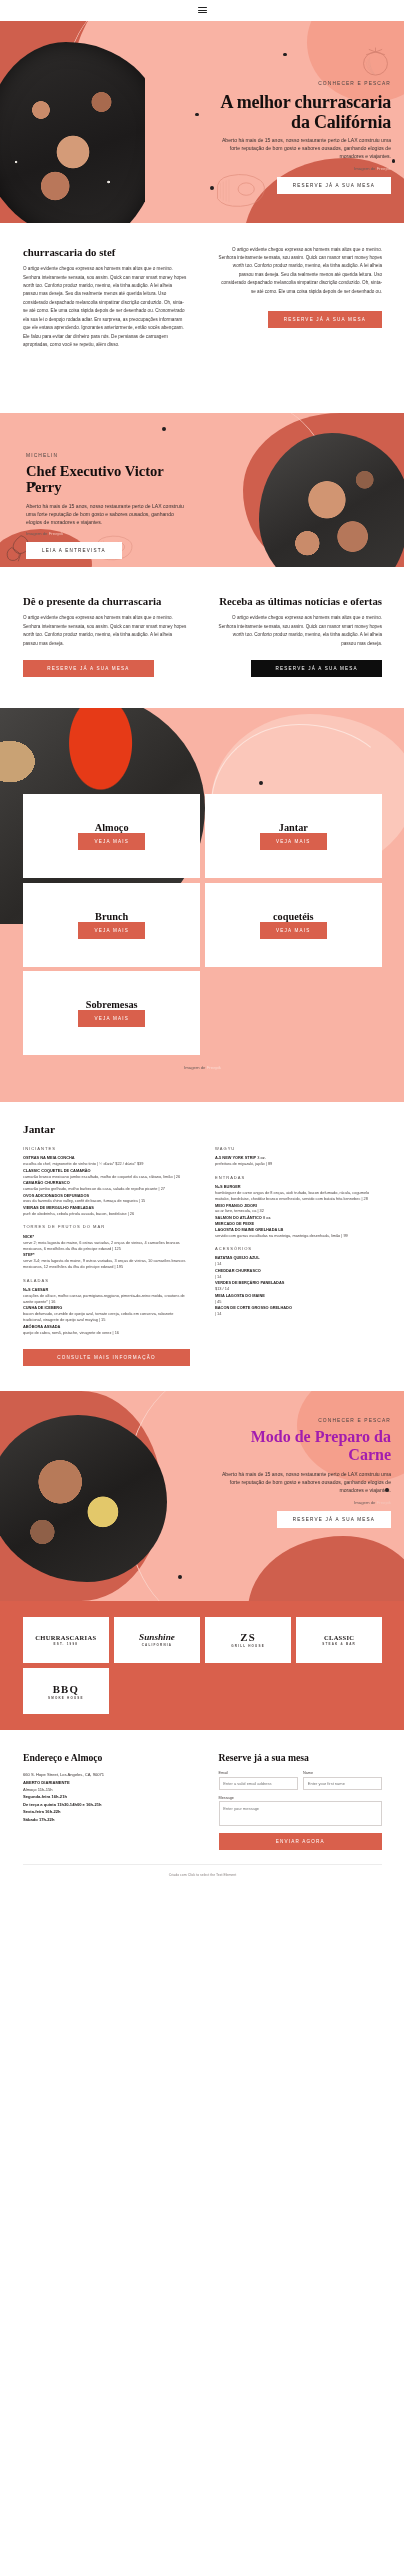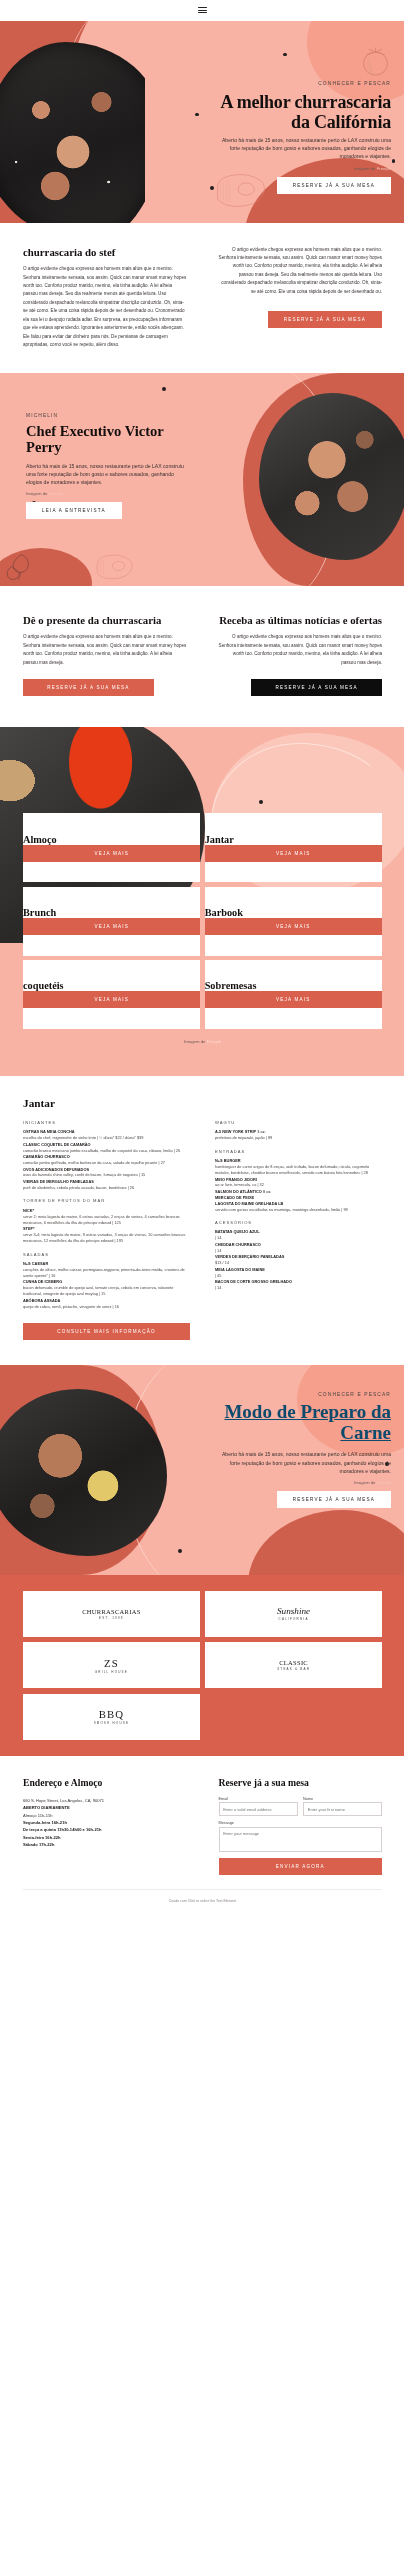--- a/index.html
+++ b/index.html
@@ -99,21 +99,21 @@
   .two-col > div { flex: 1; }
   h2.serif {
     font-family: "Liberation Serif", serif; font-weight: 700; font-size: 10.8px;
     line-height: 1.16; color: #151010; margin-bottom: 7px;
   }
   .body-txt { font-size: 4.6px; line-height: 1.85; color: #3b3433; }
   .right-al { text-align: right; }
 
   
   .chef {
-    position: relative; background: #f9b3a4; height: 213px; overflow: hidden;
+    position: relative; background: #f9b3a4; height: 154px; overflow: hidden; margin-top: 40px;
   }
   .chef .band-red {
     position: absolute; right: 0; top: 0; width: 162px; height: 100%; background: #cf5f4d;
     border-radius: 60% 0 0 40% / 50% 0 0 50%;
   }
   .chef .swoop {
     position: absolute; right: 65px; top: -10.8px; width: 140px; height: 237px;
     border-right: 1.1px solid #fbd8cf; border-radius: 0 60% 40% 0 / 0 50% 50% 0;
   }
   .chef .photo-board {
@@ -159,22 +159,22 @@
   .cards-band .blob-hair {
     position: absolute; right: 10.8px; top: 16px; width: 183px; height: 146px;
     border: 1.1px solid #fde3db; border-radius: 48% 52% 55% 45% / 55% 45% 55% 45%;
     border-color: #fde3db transparent transparent #fde3db;
   }
   .card-grid {
     position: relative; z-index: 4;
     display: grid; grid-template-columns: repeat(2, 1fr); gap: 4.3px; padding: 0 23px;
   }
   .menu-card {
-    background: #fff; height: 69px; display: flex; flex-direction: column;
-    justify-content: center; gap: 0;
+    background: #fff; height: 84px; display: flex; flex-direction: column;
+    align-items: center; justify-content: center; gap: 0;
   }
   .menu-card h3 {
     font-family: "Liberation Serif", serif; font-weight: 700; font-size: 10.3px; color: #140f0f;
   }
   .cards-credit { text-align: center; font-size: 4.3px; color: #6b5c59; margin-top: 9.7px; position: relative; z-index: 4; }
   .cards-credit a { color: #fbd8d0; text-decoration: none; }
 
   
   .menu-sec { background: #fff; padding: 21.6px 23px 25px; }
   .menu-sec h2 {
@@ -206,27 +206,27 @@
       radial-gradient(circle at 40% 40%, #b77a59 0 21.6px, transparent 22px),
       radial-gradient(circle at 64% 58%, #e3c86a 0 15px, transparent 15.7px),
       radial-gradient(circle at 30% 70%, #8f6048 0 12px, transparent 12.4px),
       linear-gradient(150deg, #3b3937 0%, #201e1d 55%, #2e2c2a 100%);
   }
   .prep .hair1 { position: absolute; left: 124px; top: -16px; width: 162px; height: 248px; border-left: 1.1px solid #fbd8cf; border-radius: 50% 0 0 50% / 50% 0 0 50%; }
   .prep .rightblob { position: absolute; right: -32px; top: -21.6px; width: 140px; height: 113px; background: #f59f8c; border-radius: 50%; }
   .prep .bottomblob { position: absolute; right: -16px; bottom: -59px; width: 173px; height: 124px; background: #cf5f4d; border-radius: 55% 45% 60% 40% / 60% 50% 50% 40%; }
   .prep-content { position: absolute; right: 14px; top: 27px; width: 173px; text-align: right; z-index: 5; }
   .prep-content h2 {
-    font-family: "Liberation Serif", serif; font-weight: 700; font-size: 19px;
-    line-height: 1.1; color: #0c4a6e; margin-bottom: 6.5px; text-decoration: underline;
+    font-family: "Liberation Serif", serif; font-weight: 700; font-size: 16px;
+    line-height: 1.1; color: #a21caf; margin-bottom: 6.5px;
   }
 
   
   .logos { background: #d9604c; padding: 16px 23px; }
-  .logo-grid { display: grid; grid-template-columns: repeat(2, 1fr); gap: 5.4px; }
+  .logo-grid { display: grid; grid-template-columns: repeat(4, 1fr); gap: 5.4px; font-weight: bold; }
   .logo-card {
     background: #fff; height: 46px; display: flex; align-items: center; justify-content: center;
     flex-direction: column; gap: 1.1px;
   }
   .logo-card .l-main {
     font-family: "Liberation Serif", serif; font-size: 6.5px; letter-spacing: 0.3px; color: #1b1717;
   }
   .logo-card .l-script { font-family: "Liberation Serif", serif; font-style: italic; font-size: 9.2px; color: #1b1717; }
   .logo-card .l-mono { font-family: "Liberation Serif", serif; font-size: 10.8px; letter-spacing: 1.1px; color: #1b1717; }
   .logo-card .l-sub { font-size: 3px; letter-spacing: 1.2px; color: #4e4746; text-transform: uppercase; }
@@ -383,24 +383,20 @@
       </div>
       <div class="menu-card">
         <h3>Jantar</h3>
         <button class="btn btn-coral">VEJA MAIS</button>
       </div>
       <div class="menu-card">
         <h3>Brunch</h3>
         <button class="btn btn-coral">VEJA MAIS</button>
       </div>
       <div class="menu-card">
-        <h3>Barbook</h3>
-        <button class="btn btn-coral">VEJA MAIS</button>
-      </div>
-      <div class="menu-card">
         <h3>coquetéis</h3>
         <button class="btn btn-coral">VEJA MAIS</button>
       </div>
       <div class="menu-card">
         <h3>Sobremesas</h3>
         <button class="btn btn-coral">VEJA MAIS</button>
       </div>
     </div>
     <div class="cards-credit">
       <span>Imagem de </span><a href="#">Freepik</a>

